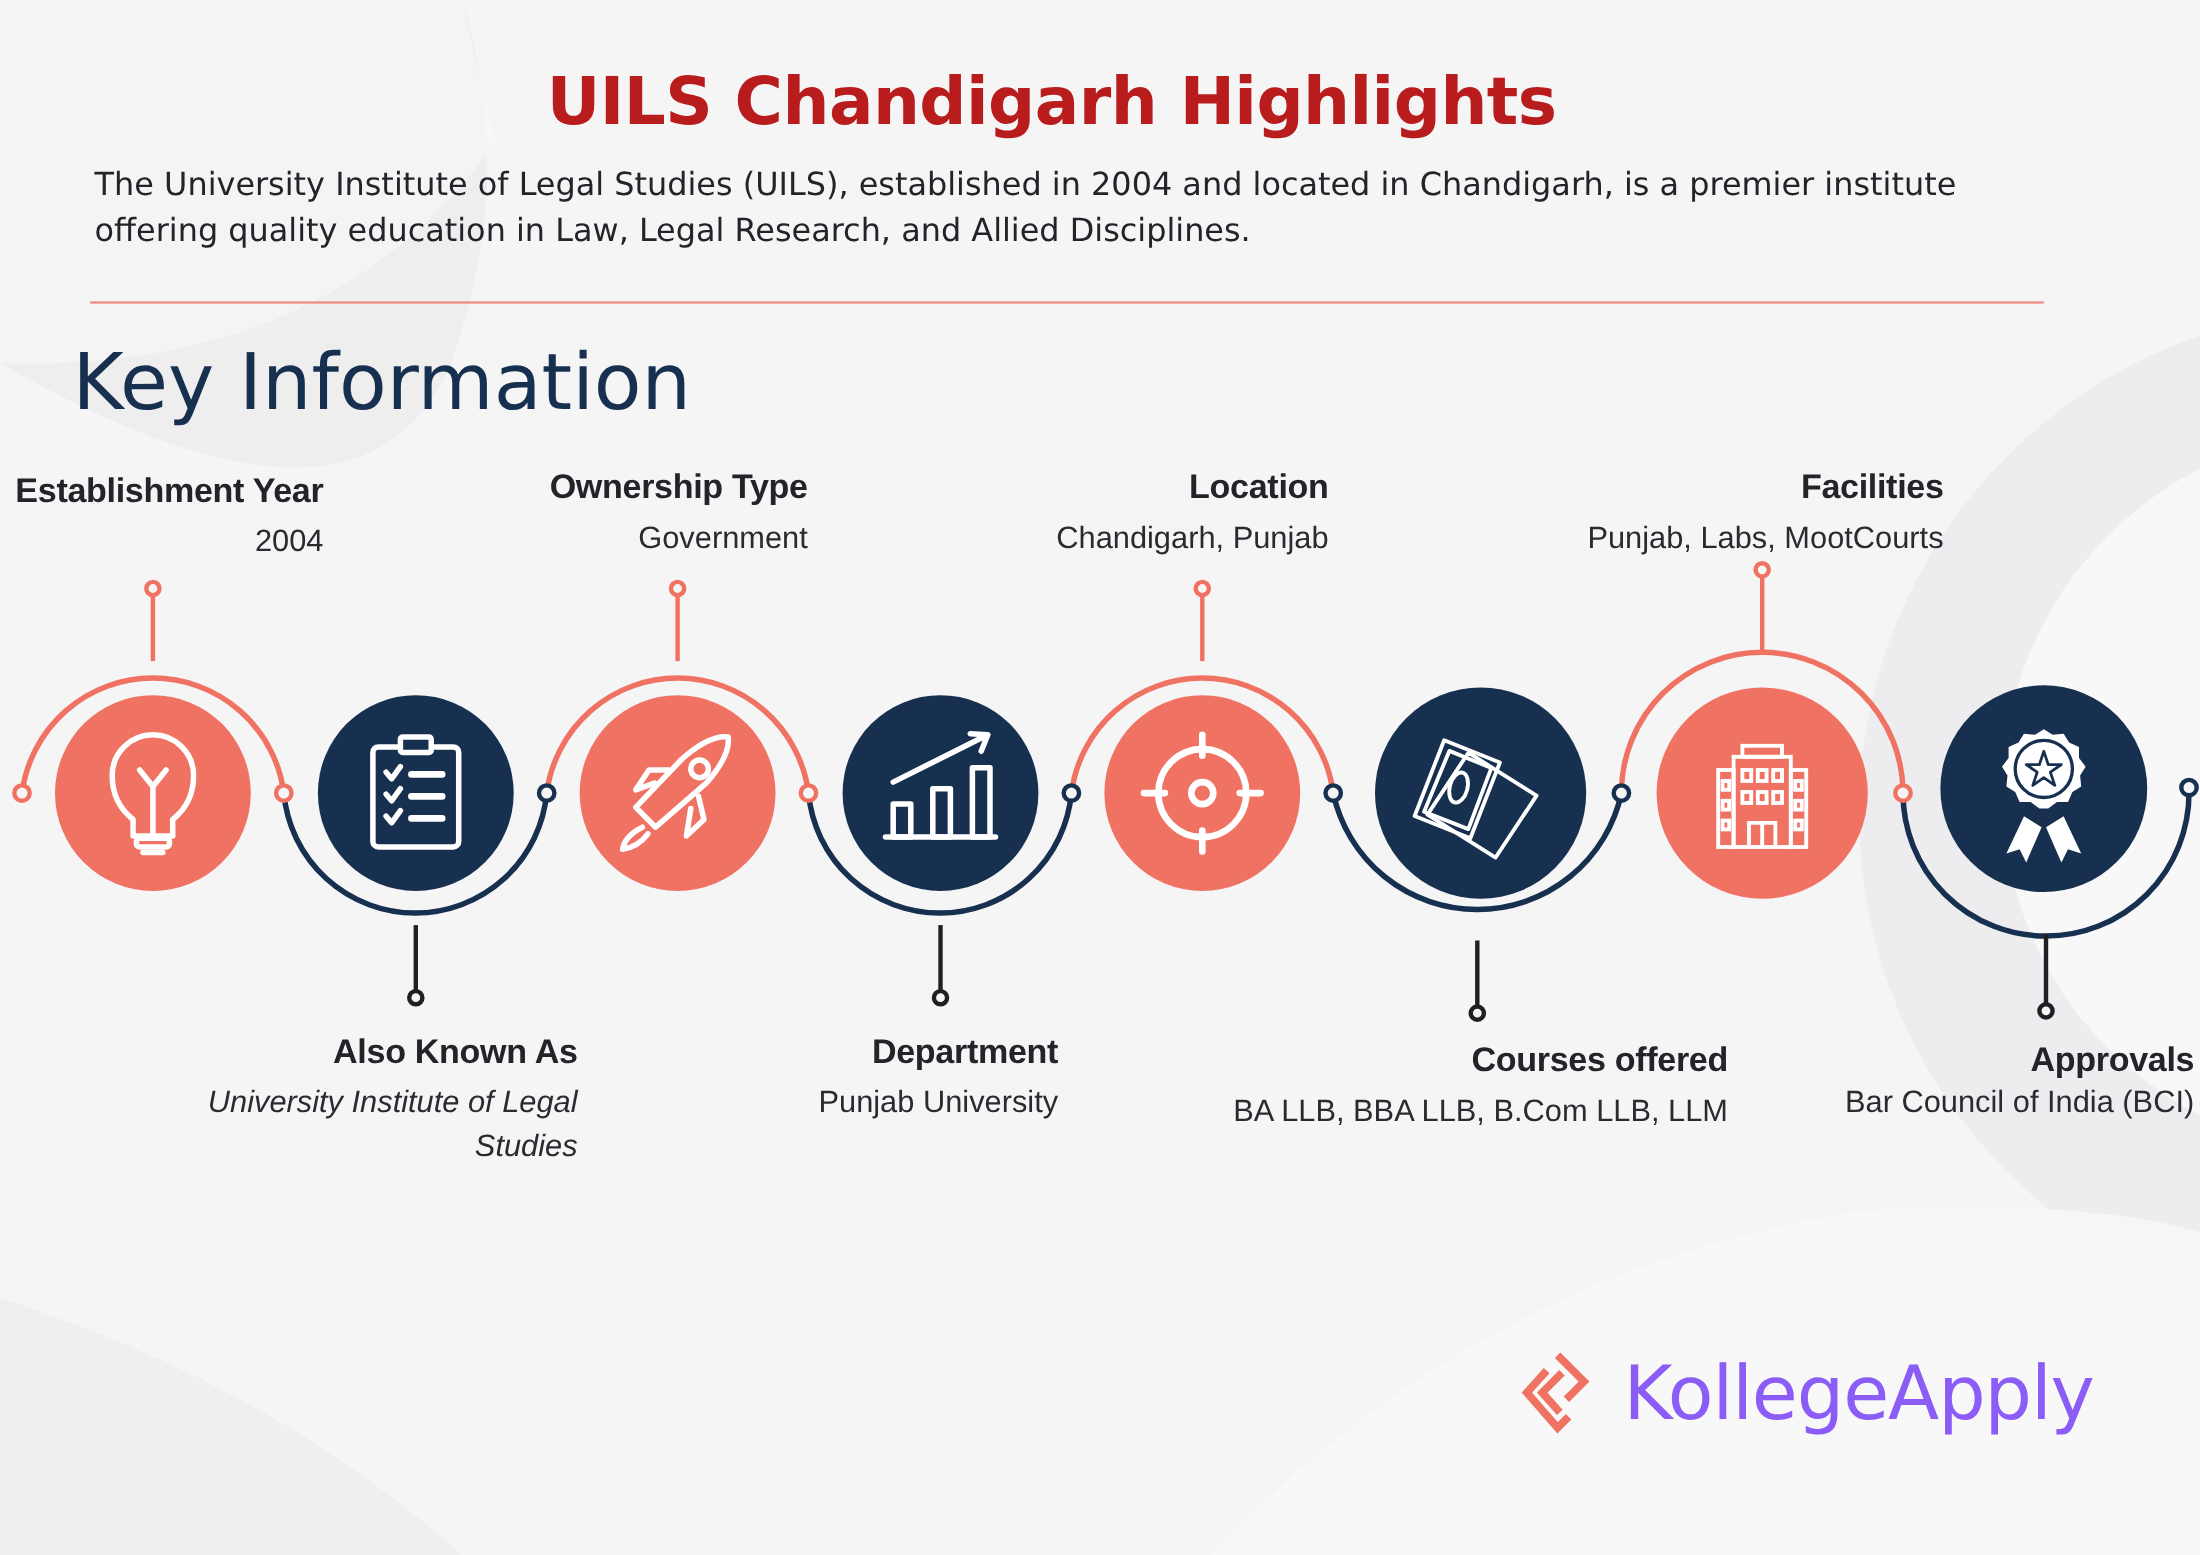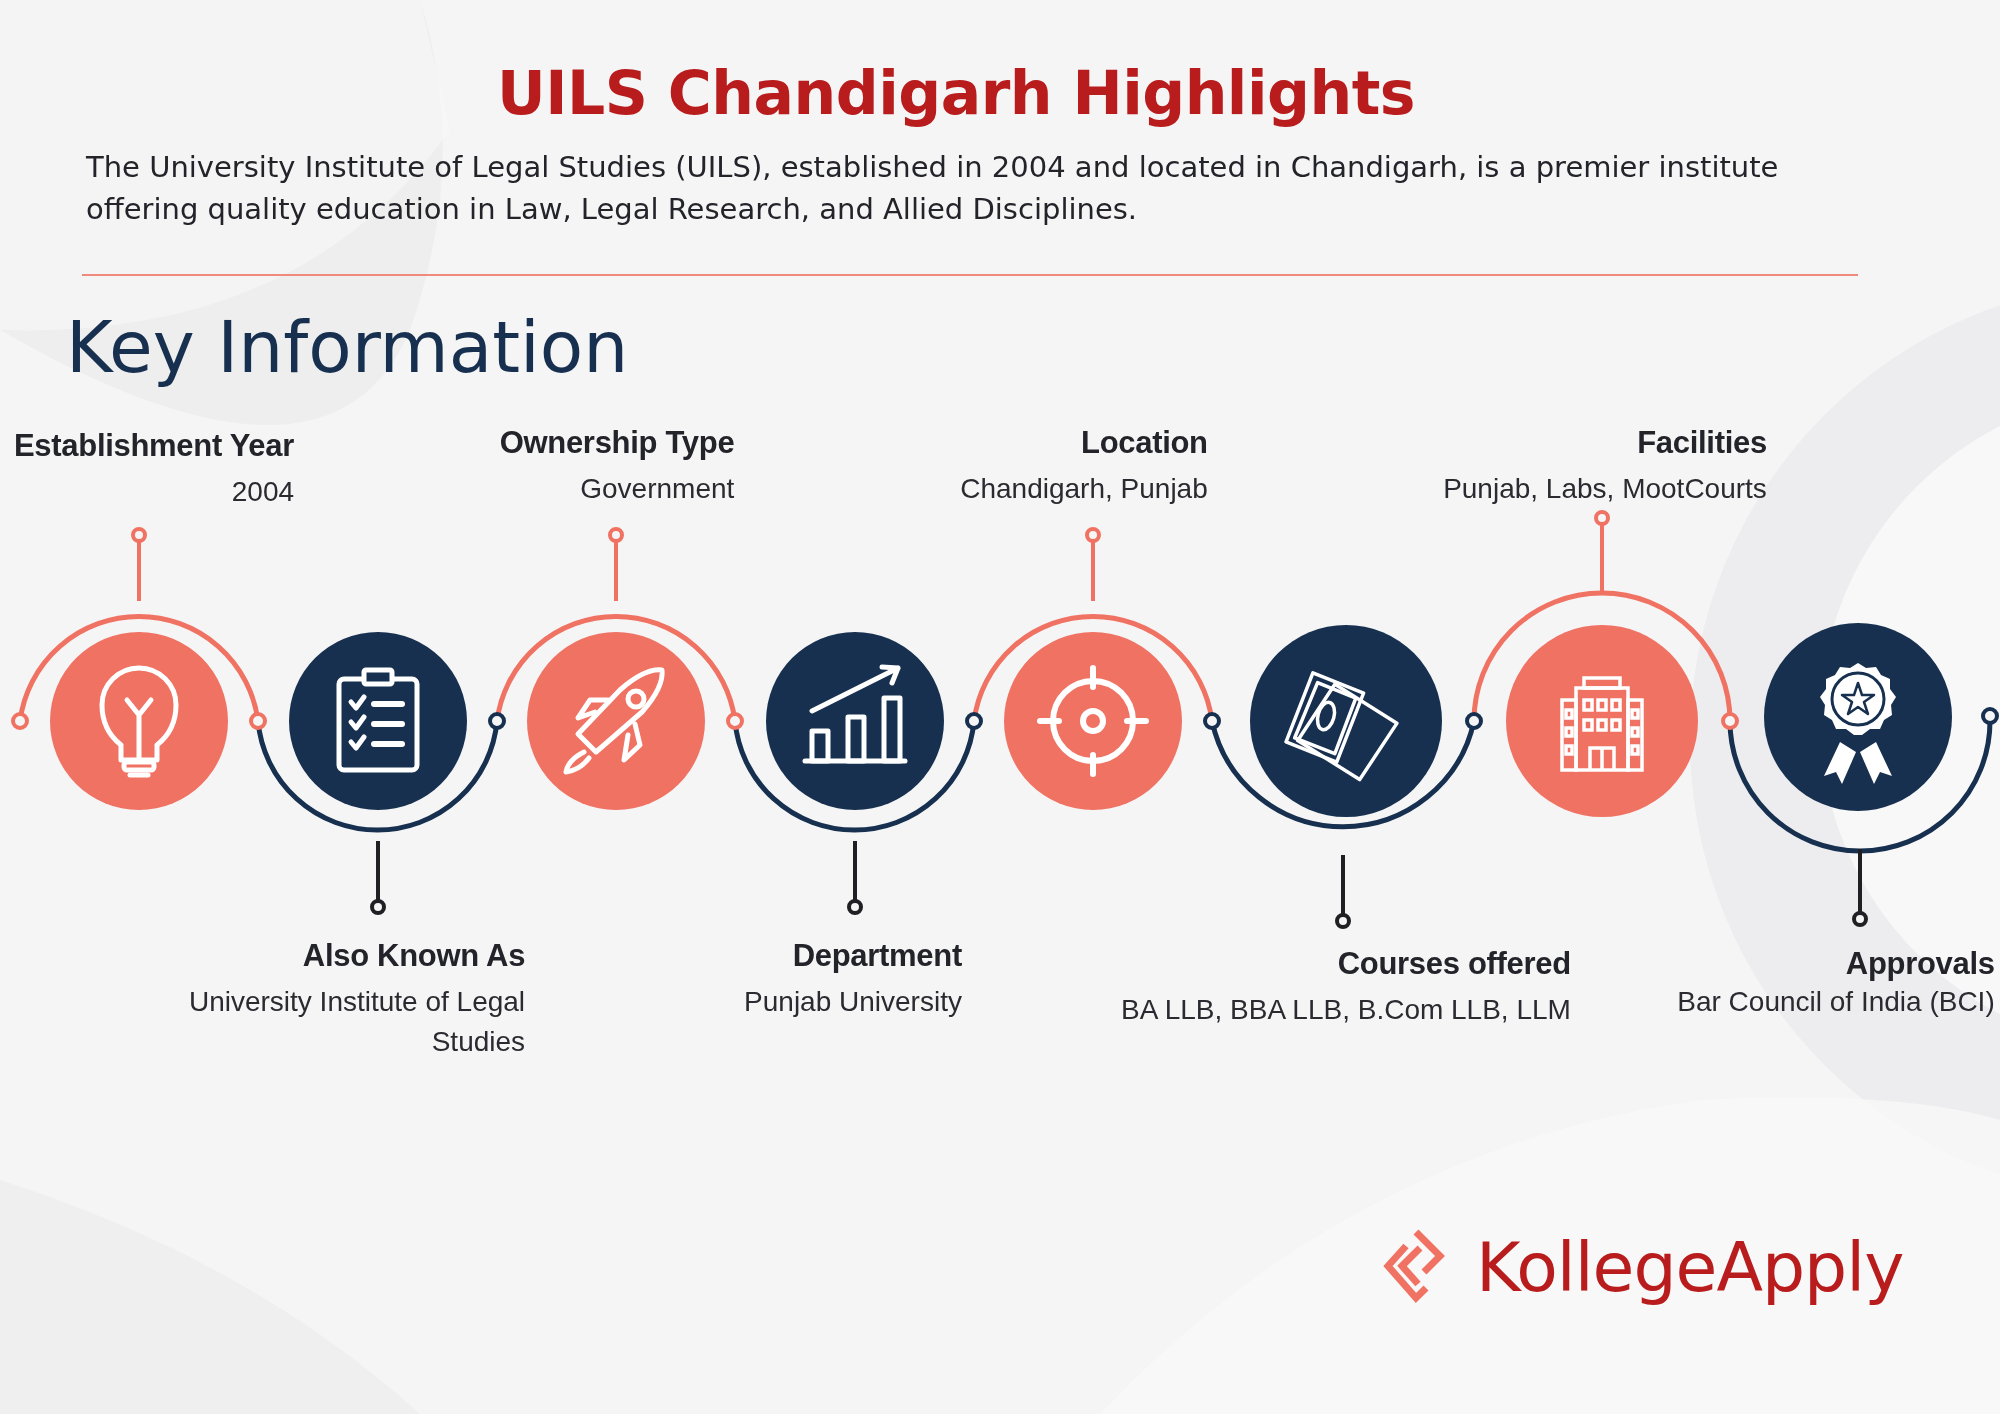--- a/index.html
+++ b/index.html
@@ -24,21 +24,21 @@
   }
   #key-heading {
     position: absolute; left: 66px; top: 306px;
     font-size: 71px; color: #17304f; font-weight: normal;
   }
   svg#timeline { position: absolute; left: 0; top: 0; }
   .lbl { position: absolute; text-align: right; transform: translateX(-50%); white-space: nowrap; }
   .lbl .h { font-family: "Liberation Sans", sans-serif; font-weight: bold; font-size: 31px; color: #23232a; letter-spacing: -0.3px; }
   .lbl .v { font-family: "Liberation Sans", sans-serif; font-size: 28px; color: #2a2a30; margin-top: 8px; line-height: 40px; }
   #logo { position: absolute; left: 1380px; top: 1222px; height: 90px; display: flex; align-items: center; }
-  #logo-text { font-family: "DejaVu Sans", sans-serif; font-size: 68px; color: #b91c1c; margin-left: 24px; letter-spacing: -1px; }
+  #logo-text { font-family: "DejaVu Sans", sans-serif; font-size: 68px; color: #8b5cf6; margin-left: 24px; letter-spacing: -1px; }
 </style>
 </head>
 <body>
 
 <svg class="bg-shape" width="2000" height="1414" style="left:0;top:0;">
   <path d="M 420 0 Q 470 160 410 330 Q 330 520 0 330 L 0 0 Z" fill="#ececee" opacity="0.8"></path>
   <path d="M 0 330 Q 300 340 450 130 L 420 0 L 0 0 Z" fill="#f8f8f9" opacity="0.6"></path>
   <circle cx="2150" cy="740" r="460" fill="#ebebed" opacity="0.85"></circle>
   <circle cx="2150" cy="720" r="330" fill="#f8f8f9"></circle>
   <path d="M 0 1180 Q 250 1260 420 1414 L 0 1414 Z" fill="#ececee" opacity="0.7"></path>
@@ -202,21 +202,21 @@
   <div class="h">Location</div>
   <div class="v" style="margin-left:-22px;">Chandigarh, Punjab</div>
 </div>
 <div class="lbl" style="left:1605px; top:425px;">
   <div class="h">Facilities</div>
   <div class="v">Punjab, Labs, MootCourts</div>
 </div>
 
 <div class="lbl" style="left:370px; top:938px;">
   <div class="h">Also Known As</div>
-  <div class="v" style="margin-left:-26px;">
+  <div class="v" style="margin-left:-26px;font-style:italic;">
     <div>University Institute of Legal</div>
     <div>Studies</div>
   </div>
 </div>
 <div class="lbl" style="left:856px; top:938px;">
   <div class="h">Department</div>
   <div class="v" style="margin-left:-6px;">Punjab University</div>
 </div>
 <div class="lbl" style="left:1346px; top:946px;">
   <div class="h">Courses offered</div>

